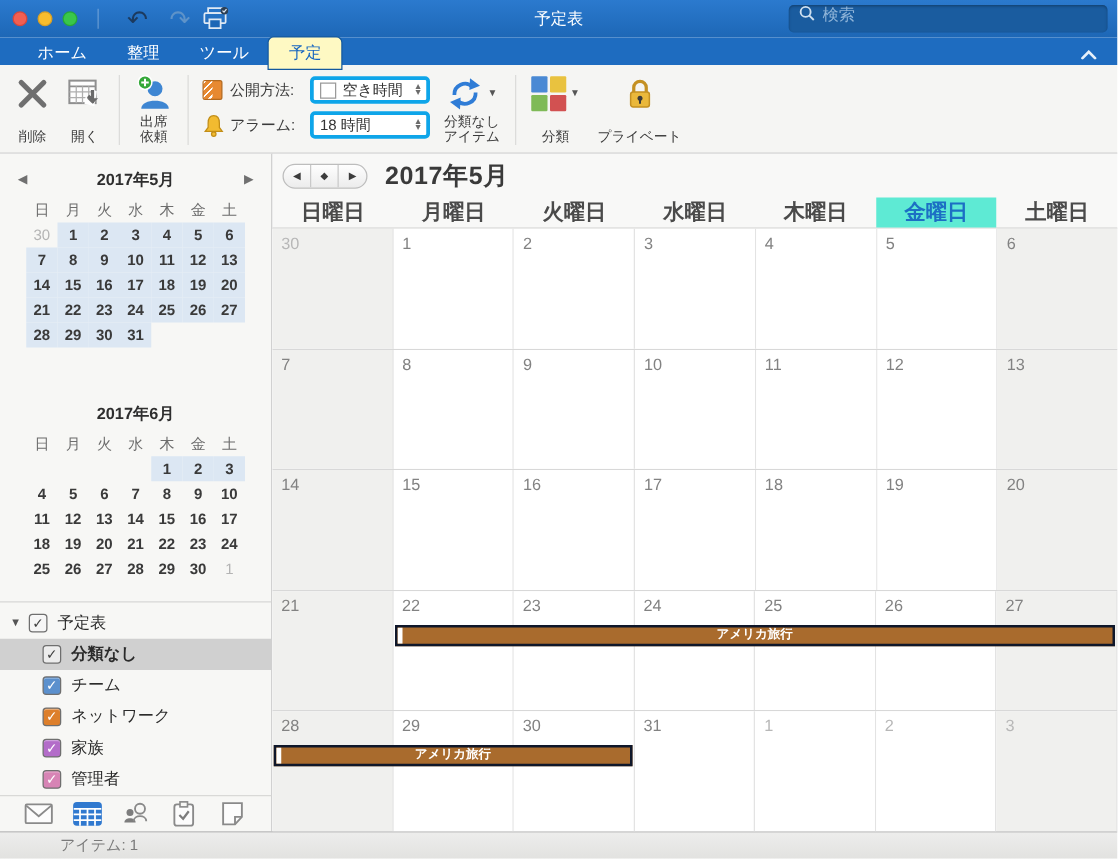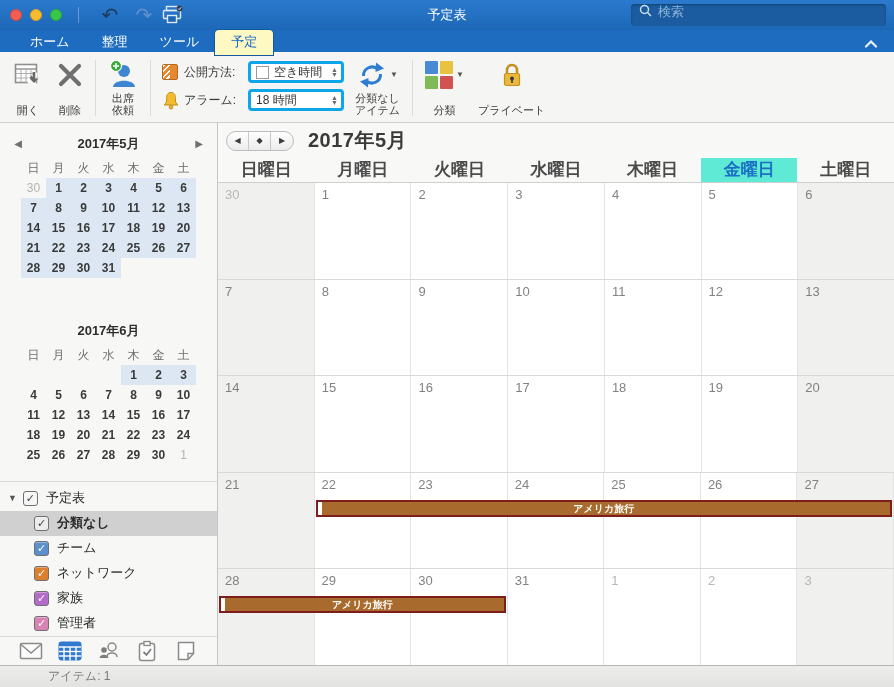--- a/index.html
+++ b/index.html
@@ -105,23 +105,23 @@
   .dh { flex:1; text-align:center; font-size:17px; color:#4a4a4a; line-height:24px;font-weight:bold; }
   .dh.today { color:#1c6fc4; background:#5eead4; }
   .monthgrid { flex:1; display:flex; flex-direction:column; background:#fff; }
   .week { flex:1; display:flex; position:relative; border-bottom:1px solid #d8d8d8; }
   .week:last-child { border-bottom:none; }
   .daycell { flex:1; border-right:1px solid #e3e3e3; background:#fff; padding:4px 0 0 7px;
              font-size:13px; color:#828282; }
   .daycell:last-child { border-right:none; }
   .daycell.weekend { background:#f0f0ee; }
   .daycell.other { color:#b7b7b7; }
-  .event { position:absolute; top:27px; height:17px; border:2px solid #7f1d1d; background:#a96b2d;
+  .event { position:absolute; top:27px; height:17px; border:2px solid #0f172a; background:#a96b2d;
            color:#fff; font-size:10px; font-weight:bold; text-align:center; line-height:13px;
-           overflow:hidden; }
+           overflow:hidden;font-family:Liberation Mono, monospace; }
   .event .handle { position:absolute; left:0; top:0; bottom:0; width:4px; background:#fff; }
 
   
   .statusbar { height:22px; background:linear-gradient(#ededec,#e2e2e0); border-top:1px solid #b5b5b5;
                font-size:12px; color:#7a7a7a; line-height:21px; padding-left:48px; flex:none; }
 
   svg { display:block; }
 </style>
 </head>
 <body>
@@ -162,44 +162,44 @@
     <div class="tab">ツール</div>
     <div class="tab active">予定</div>
     <div class="collapse">
       <svg width="14" height="8" viewBox="0 0 14 8">
           <path d="M2 6.5 L7 1.5 L12 6.5" fill="none" stroke="#e6f0fa" stroke-width="2.2" stroke-linecap="round"></path>
         </svg>
     </div>
   </div>
 
   <div class="ribbon">
+    <div class="rbtn">
+      <span class="ric">
+        <svg width="26" height="26" viewBox="0 0 26 26">
+          <path d="M4 4 L22 22 M22 4 L4 22" stroke="#6f6f6f" stroke-width="4.2" stroke-linecap="round"></path>
+        </svg>
+      </span>
+      <span>削除</span>
+    </div>
     <div class="rbtn">
       <span class="ric">
         <svg width="30" height="28" viewBox="0 0 30 28">
           <rect x="2.5" y="3.5" width="21" height="18" fill="#fdfdfd" stroke="#8f8f8f" stroke-width="1.6"></rect>
           <line x1="2.5" y1="8" x2="23.5" y2="8" stroke="#8f8f8f" stroke-width="1.4"></line>
           <line x1="8" y1="8" x2="8" y2="21.5" stroke="#aeaeae"></line>
             <line x1="13" y1="8" x2="13" y2="21.5" stroke="#aeaeae"></line>
             <line x1="18" y1="8" x2="18" y2="21.5" stroke="#aeaeae"></line>
           <line x1="2.5" y1="12.5" x2="23.5" y2="12.5" stroke="#aeaeae"></line>
             <line x1="2.5" y1="17" x2="23.5" y2="17" stroke="#aeaeae"></line>
           <path d="M20 10 v10 l-4.5 -4 l-1 6 l8 2 l2 -12 z" fill="#fff"></path>
           <path d="M21 11 v8 l-3.5 -3.2" fill="none" stroke="#6a6a6a" stroke-width="2.6"></path>
           <path d="M21 22 l-4.5 -4.5 h9 z" fill="#6a6a6a"></path>
         </svg>
       </span>
       <span>開く</span>
-    </div>
-    <div class="rbtn">
-      <span class="ric">
-        <svg width="26" height="26" viewBox="0 0 26 26">
-          <path d="M4 4 L22 22 M22 4 L4 22" stroke="#6f6f6f" stroke-width="4.2" stroke-linecap="round"></path>
-        </svg>
-      </span>
-      <span>削除</span>
     </div>
     <div class="rsep"></div>
     <div class="rbtn">
       <span class="ric">
         <svg width="30" height="30" viewBox="0 0 30 30">
           <circle cx="16" cy="11" r="6" fill="#3e86d2"></circle>
           <path d="M5 27 C5 18.5 27 18.5 27 27 Z" fill="#3e86d2"></path>
           <circle cx="8" cy="6" r="5.5" fill="#35a839" stroke="#fff" stroke-width="1.2"></circle>
           <path d="M8 3 v6 M5 6 h6" stroke="#fff" stroke-width="1.6"></path>
         </svg>

